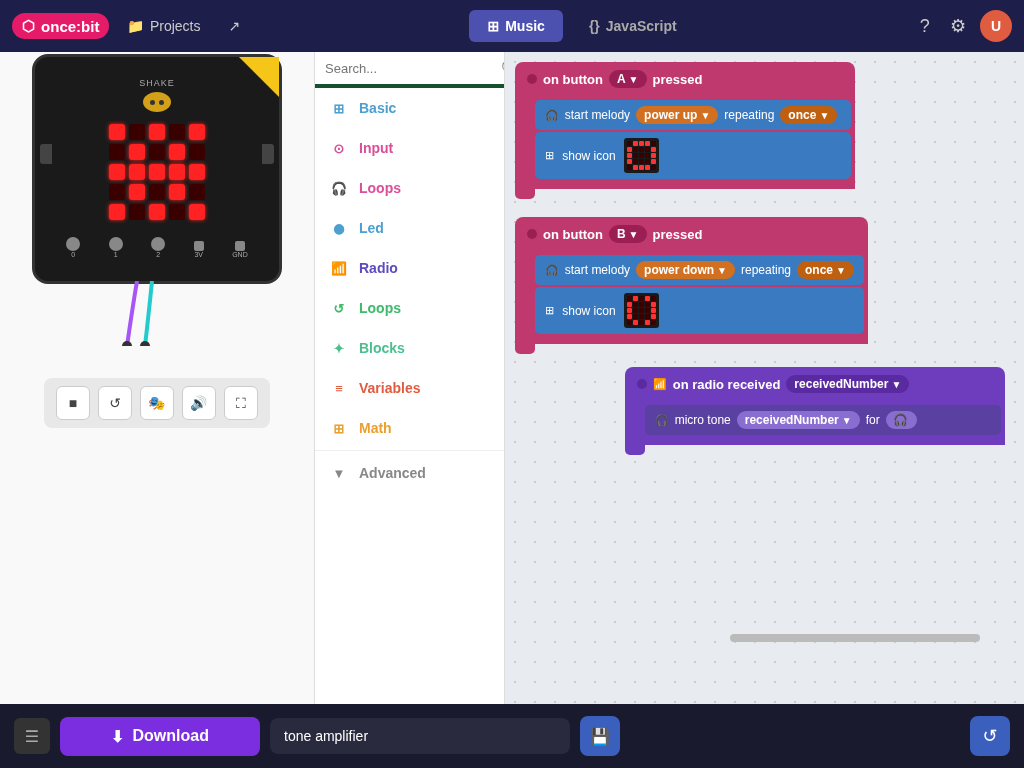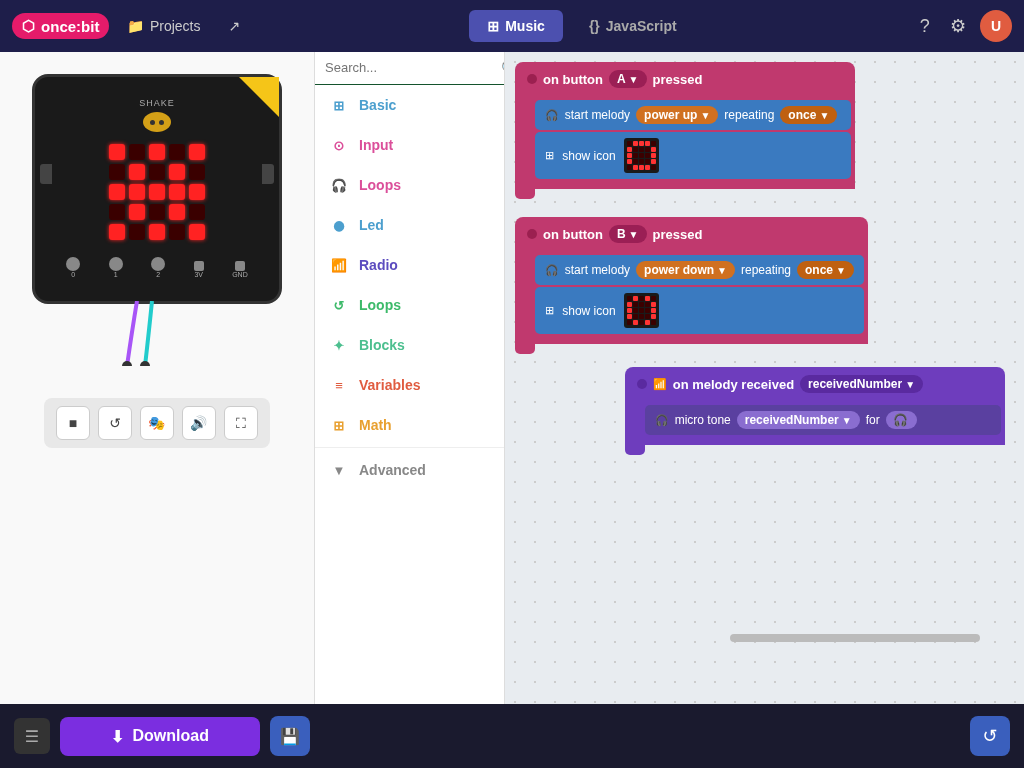--- a/index.html
+++ b/index.html
@@ -35,21 +35,21 @@
       background: none; border: none; color: #ccc; cursor: pointer;
       font-size: 18px; padding: 6px;
     }
 
     
     .main { display: flex; flex: 1; overflow: hidden; }
 
     
     .sim-panel {
       width: 315px; background: #f9f9f9; display: flex; flex-direction: column;
-      align-items: center; padding: 22px; border-right: 1px solid #ddd; flex-shrink: 0;
+      align-items: center; padding: 2px; border-right: 1px solid #ddd; flex-shrink: 0;
     }
     .microbit-device {
       width: 250px; height: 230px; background: #1a1a1a; border-radius: 16px;
       position: relative; display: flex; align-items: center; justify-content: center;
       border: 3px solid #333;
     }
     .microbit-inner {
       width: 210px; height: 190px; position: relative;
     }
     .microbit-label {
@@ -76,21 +76,21 @@
       border-radius: 6px; cursor: pointer; display: flex; align-items: center;
       justify-content: center; font-size: 14px; color: #444;
     }
 
     
     .toolbox {
       width: 190px; background: white; display: flex; flex-direction: column;
       border-right: 1px solid #ddd; overflow-y: auto; flex-shrink: 0;
     }
     .search-bar {
-      display: flex; align-items: flex-start; padding: 8px 10px; border-bottom: 1px solid #14532d;
+      display: flex; align-items: flex-end; padding: 8px 10px; border-bottom: 4px solid #14532d;
     }
     .search-input {
       flex: 1; border: none; outline: none; font-size: 13px; color: #555;
     }
     .search-icon { color: #999; font-size: 14px; }
     .toolbox-item {
       display: flex; align-items: center; gap: 10px; padding: 10px 14px;
       cursor: pointer; font-size: 14px; font-weight: 600;
     }
     .toolbox-icon {
@@ -446,21 +446,21 @@
             </div>
           </div>
         </div>
         <div style="width:20px;height:10px;background:#c0396e;border-radius:0 0 5px 5px;"></div>
       </div>
 
       <div style="position:absolute;top:315px;left:120px;">
         <div style="background:#6e3dbd;border-radius:8px 8px 0 0;padding:8px 12px;display:flex;align-items:center;gap:6px;color:white;font-size:13px;font-weight:700;min-width:380px;">
           <span style="width:10px;height:10px;background:#5a2aa0;border-radius:50%;display:inline-block;"></span>
           <span style="font-size:11px;">📶</span>
-          <span>on melody received</span>
+          <span>on radio received</span>
           <span class="pill" style="background:#5a2aa0;">
             <span>receivedNumber</span>
             <span style="font-size:10px;">▼</span>
           </span>
         </div>
         <div style="background:#6e3dbd;padding:2px 4px 8px 20px;">
 
           <div style="background:#5a40a0;border-radius:5px;padding:6px 10px;display:flex;align-items:center;gap:6px;color:white;font-size:12px;margin:2px 0;">
             <span style="font-size:11px;">🎧</span>
             <span>micro tone</span>
@@ -481,16 +481,17 @@
     </div>
   </div>
 </div>
 
 <div class="bottom-bar">
   <button class="bottom-sidebar-btn">☰</button>
   <button class="download-btn">
     <span>⬇</span>
     <span>Download</span>
   </button>
+  <input class="project-name-input" type="text" value="tone amplifier" style="">
   <button class="save-btn">💾</button>
   <div class="bottom-spacer"></div>
   <button class="undo-btn">↺</button>
 </div>
 
 </body></html>

